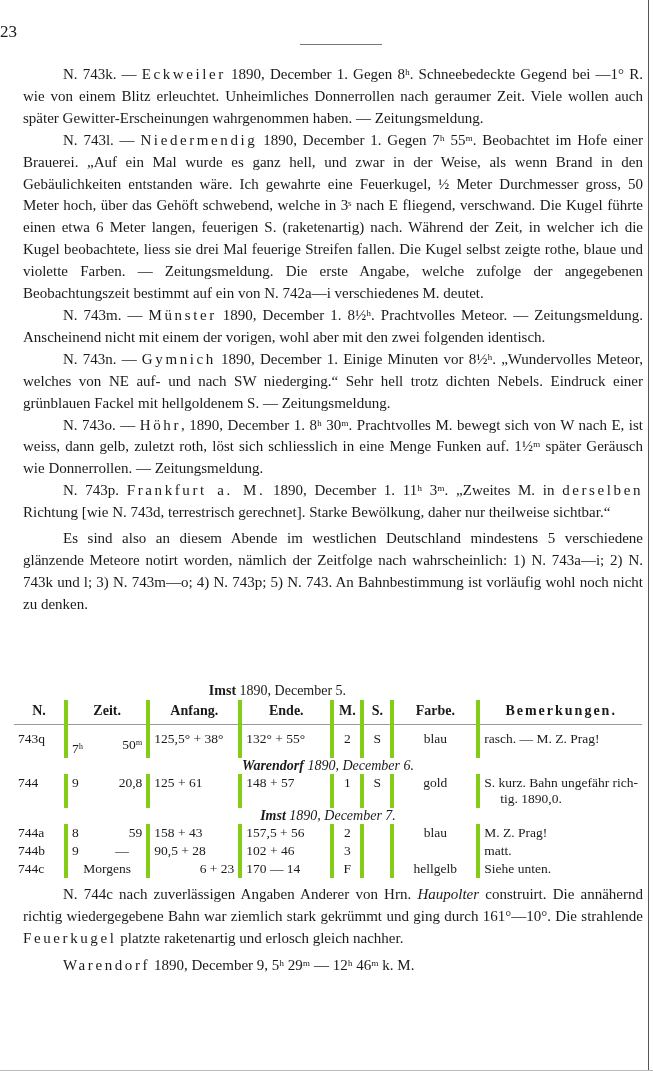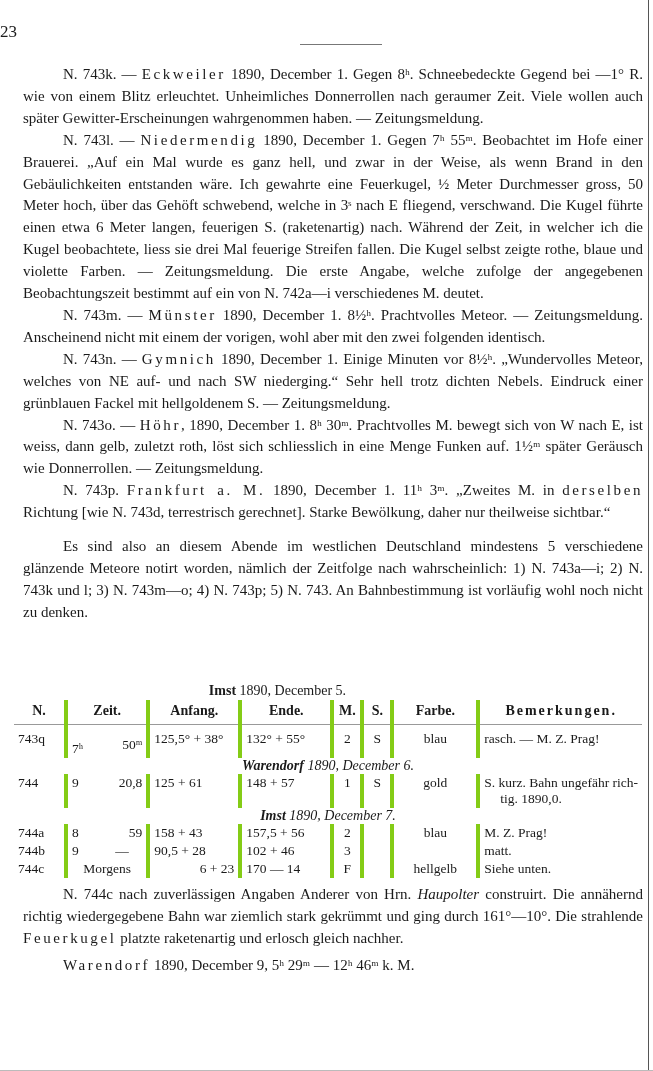--- a/index.html
+++ b/index.html
@@ -33,21 +33,21 @@
 <div class="page-num">23</div>
 <div class="page-rule"></div>
 
 <div class="text" style="top:64px;">
   <p class="p"><span>N. 743k. —</span> <span class="sp">Eckweiler</span><span> 1890, December 1.  Gegen 8ʰ.  Schneebedeckte Gegend bei —1° R.  wie von einem Blitz erleuchtet.  Unheimliches Donnerrollen nach geraumer Zeit.  Viele wollen auch später Gewitter-Erscheinungen wahrgenommen haben. — Zeitungsmeldung.</span></p>
   <p class="p"><span>N. 743l. —</span> <span class="sp">Niedermendig</span><span> 1890, December 1. Gegen 7ʰ 55ᵐ.  Beobachtet im Hofe einer Brauerei.  „Auf ein Mal wurde es ganz hell, und zwar in der Weise, als wenn Brand in den Gebäulichkeiten entstanden wäre.  Ich gewahrte eine Feuerkugel, ½ Meter Durchmesser gross,  50 Meter hoch,  über das Gehöft schwebend, welche in 3ˢ nach E fliegend, verschwand.  Die Kugel führte einen etwa 6 Meter langen, feuerigen S. (raketenartig) nach.  Während der Zeit, in welcher ich die Kugel beobachtete, liess sie drei Mal feuerige Streifen fallen.  Die Kugel selbst zeigte rothe, blaue und violette Farben. — Zeitungsmeldung.  Die erste Angabe, welche zufolge der angegebenen Beobachtungszeit bestimmt auf ein von N. 742a—i verschiedenes M. deutet.</span></p>
   <p class="p"><span>N. 743m. —</span> <span class="sp">Münster</span><span> 1890, December 1.  8½ʰ.  Prachtvolles Meteor. — Zeitungsmeldung. Anscheinend nicht mit einem der vorigen, wohl aber mit den zwei folgenden identisch.</span></p>
   <p class="p"><span>N. 743n. —</span> <span class="sp">Gymnich</span><span> 1890, December 1. Einige Minuten vor 8½ʰ.  „Wundervolles Meteor, welches von NE auf- und nach SW niederging.“  Sehr hell trotz dichten Nebels. Eindruck einer grünblauen Fackel mit hellgoldenem S. — Zeitungsmeldung.</span></p>
   <p class="p"><span>N. 743o. —</span> <span class="sp">Höhr</span><span>, 1890, December 1. 8ʰ 30ᵐ. Prachtvolles M. bewegt sich von W nach E, ist weiss, dann gelb,  zuletzt roth, löst sich schliesslich in eine Menge Funken auf. 1½ᵐ später Geräusch wie Donnerrollen. — Zeitungsmeldung.</span></p>
   <p class="p"><span>N. 743p.</span> <span class="sp">Frankfurt a. M.</span><span> 1890, December 1. 11ʰ 3ᵐ.  „Zweites M. in </span><span class="sp">derselben</span><span> Richtung [wie N. 743d, terrestrisch gerechnet].  Starke Bewölkung, daher nur theilweise sichtbar.“</span></p>
-  <p class="p" style="margin-top:12px;">Es sind also an diesem Abende im westlichen Deutschland mindestens 5 verschiedene glänzende Meteore notirt worden, nämlich der Zeitfolge nach wahrscheinlich: 1) N. 743a—i; 2) N. 743k und l; 3) N. 743m—o; 4) N. 743p; 5) N. 743. An Bahnbestimmung ist vorläufig wohl noch nicht zu denken.</p>
+  <p class="p" style="margin-top:4px;">Es sind also an diesem Abende im westlichen Deutschland mindestens 5 verschiedene glänzende Meteore notirt worden, nämlich der Zeitfolge nach wahrscheinlich: 1) N. 743a—i; 2) N. 743k und l; 3) N. 743m—o; 4) N. 743p; 5) N. 743. An Bahnbestimmung ist vorläufig wohl noch nicht zu denken.</p>
 </div>
 
 <div style="position:absolute; left:0; width:555px; top:683px;" class="sec-title">
   <span class="b">Imst</span><span> 1890, December 5.</span>
 </div>
 
 <table class="obs">
   <thead>
     <tr>
       <th style="width:42px;">N.</th>

